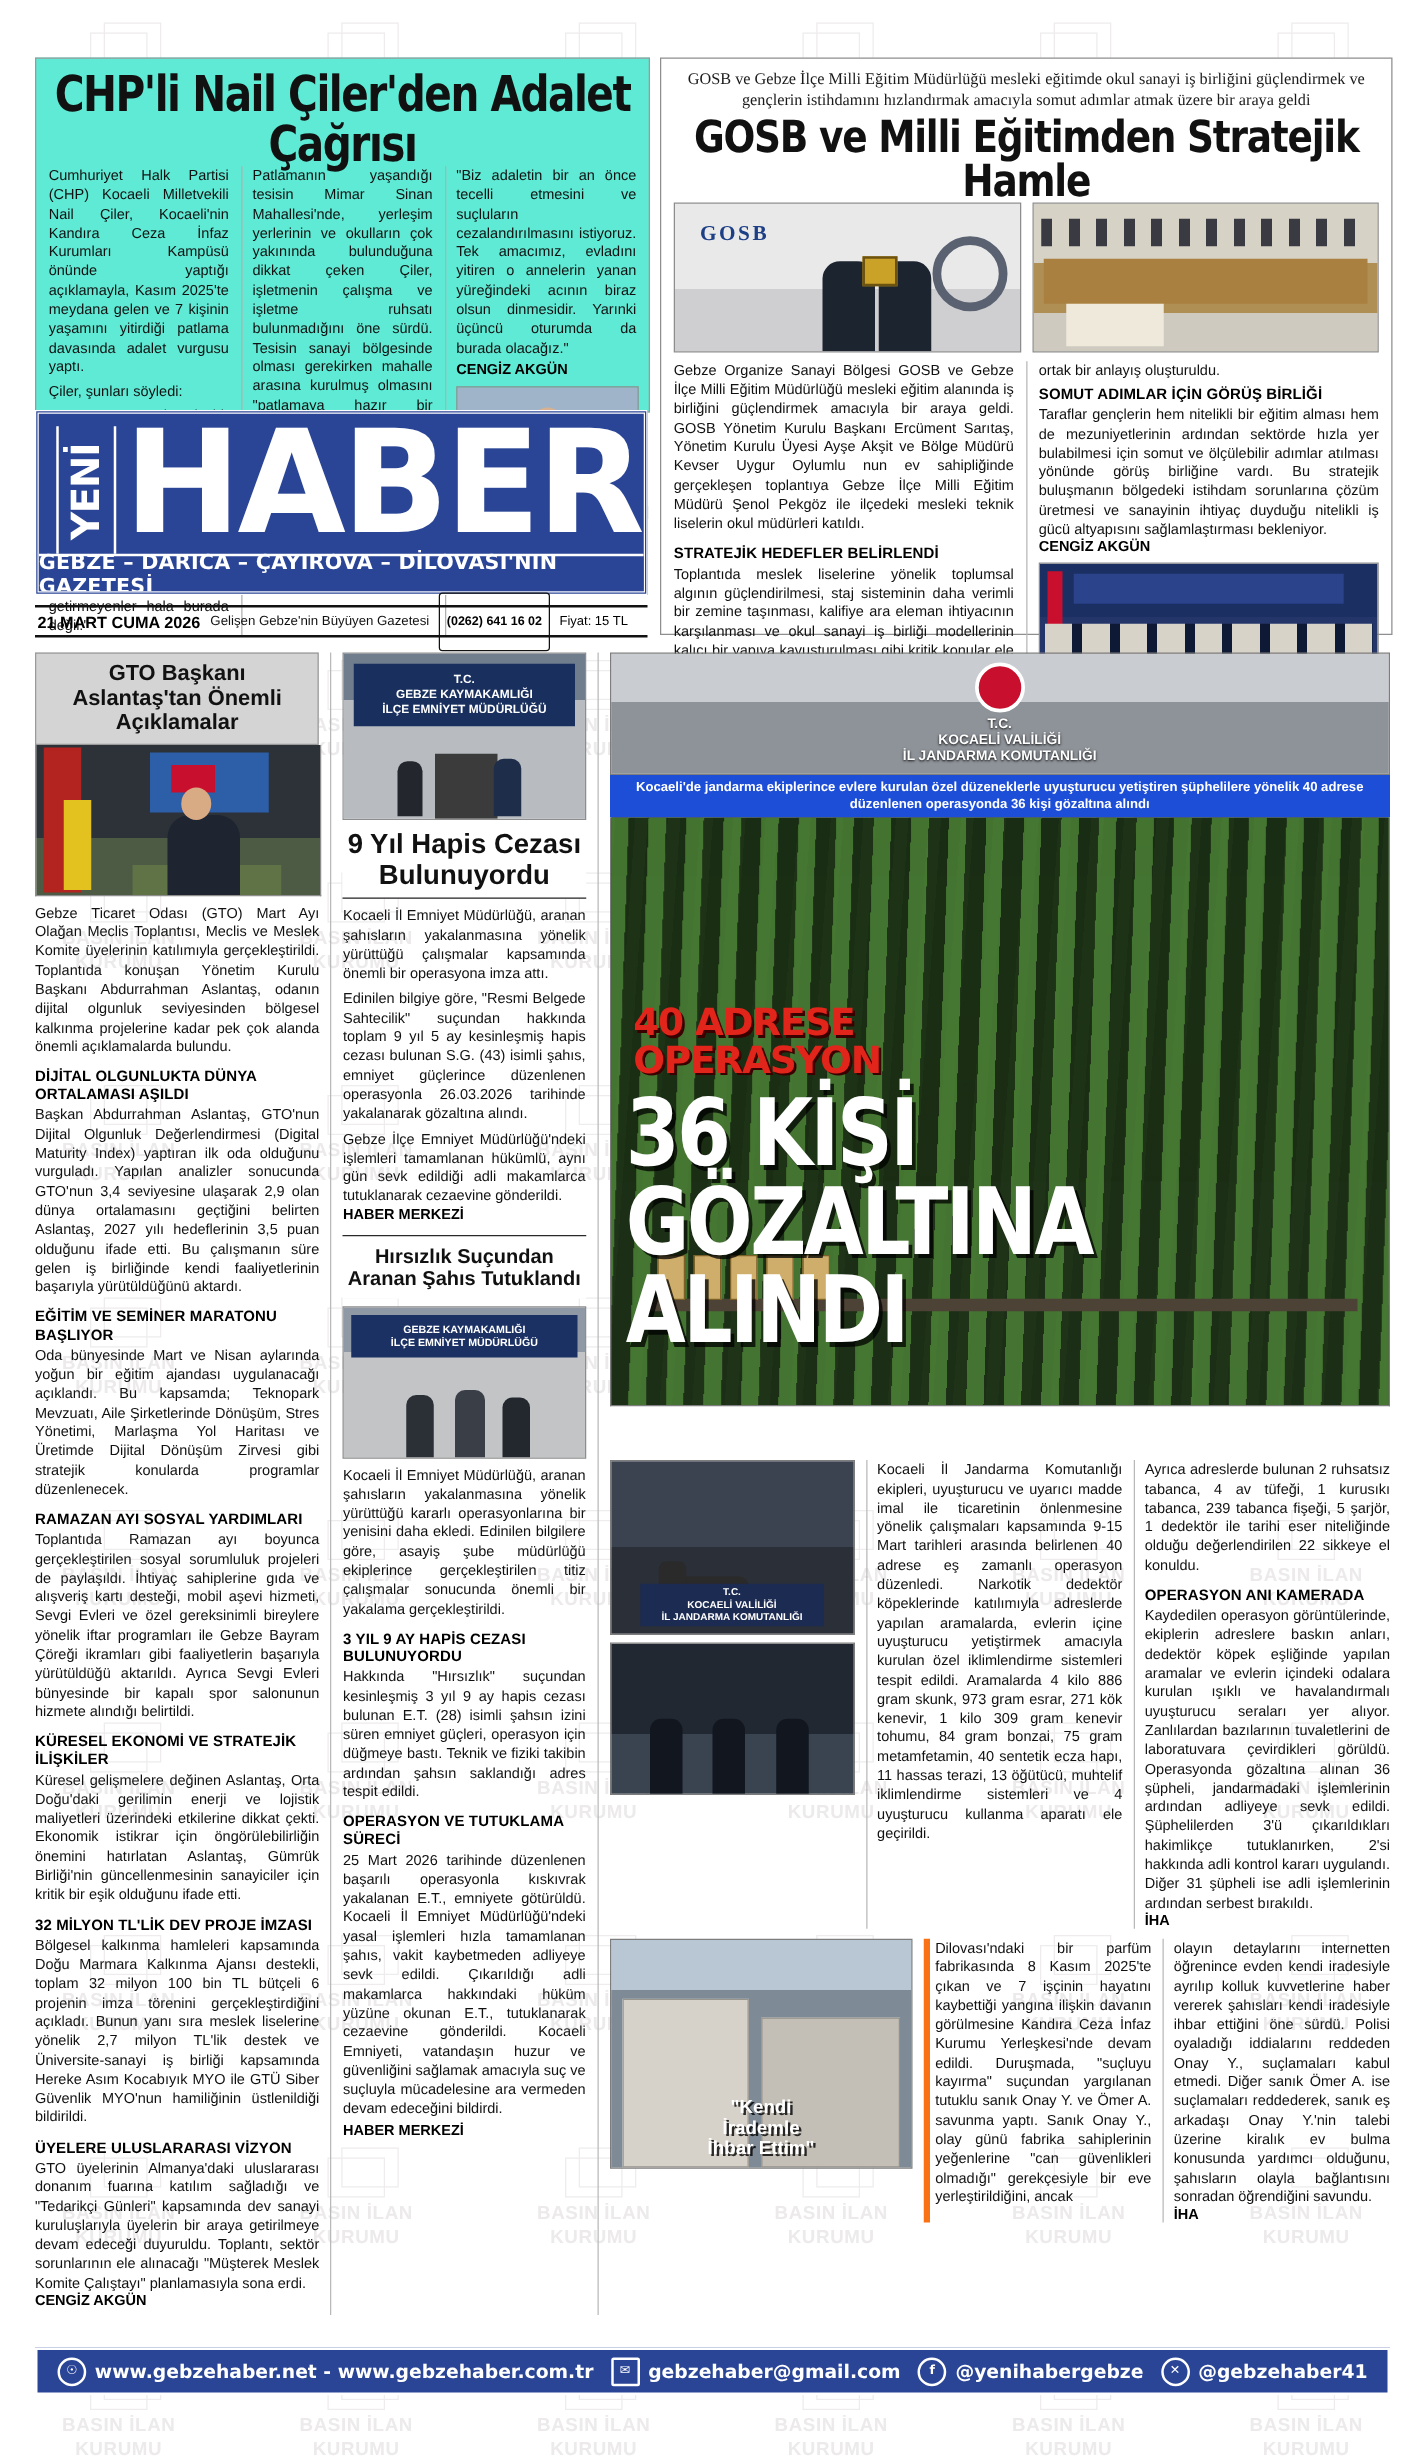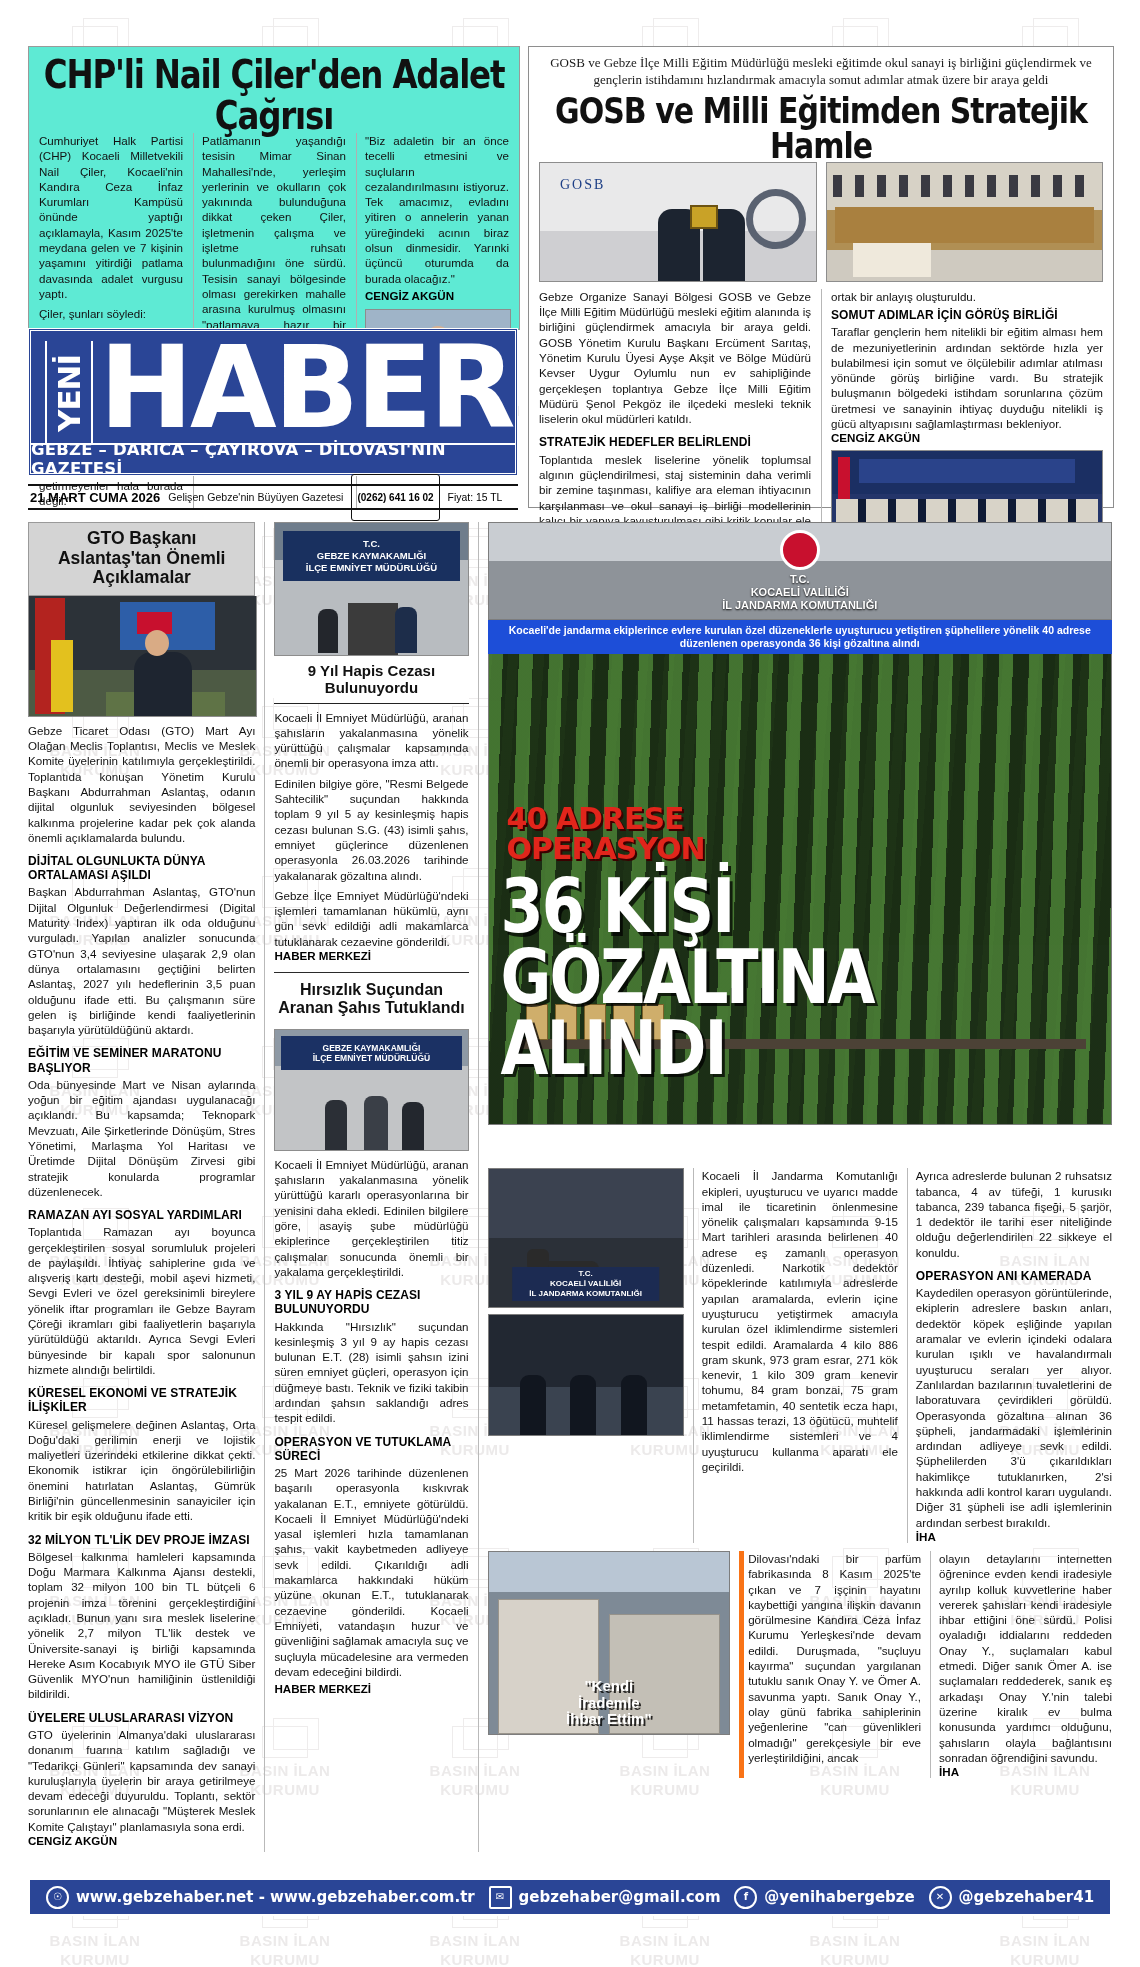--- a/index.html
+++ b/index.html
@@ -102,21 +102,21 @@
     color:#111; line-height:1; transform:scaleY(1.18); transform-origin:top center;
     margin-bottom:9px;
   }
   #gosb-photos{ display:flex; gap:9px; padding:0 10px; }
   #gosb-photos .ph{ border:1px solid #8d8d8d; height:118px; flex:1; position:relative; overflow:hidden;}
   #ph-gosb-award{
     background:linear-gradient(#e9e9ea 0 58%, #cfcfd2 58% 100%);
   }
   #ph-gosb-award .logo{
     position:absolute; left:20px; top:14px; font-family:"Liberation Serif",serif;
-    font-size:14px; letter-spacing:2px; color:#1d3f86; font-weight:normal;
+    font-size:17px; letter-spacing:2px; color:#1d3f86; font-weight:bold;
   }
   #ph-gosb-award .suit{
     position:absolute; bottom:0; width:42px; height:72px; background:#1c2430; border-radius:14px 14px 0 0;
   }
   #ph-gosb-award .s1{ left:118px; } #ph-gosb-award .s2{ left:163px; }
   #ph-gosb-award .plaque{
     position:absolute; left:150px; top:42px; width:24px; height:20px; background:#c9a227; border:2px solid #6d5312;
   }
   #ph-gosb-award .gear{
     position:absolute; right:10px; top:26px; width:46px; height:46px; border:7px solid #5a6271; border-radius:50%;
@@ -808,21 +808,21 @@
           <div class="sign">
             <span>T.C.</span>
             <span>GEBZE KAYMAKAMLIĞI</span>
             <span>İLÇE EMNİYET MÜDÜRLÜĞÜ</span>
           </div>
           <div class="door"></div>
           <div class="p1"></div>
           <div class="p2"></div>
         </div>
       </div>
-      <div class="box-head" style="background:#fff;border:none;border-bottom:1px solid #222;font-size:15px;padding:7px 2px 6px">9 Yıl Hapis Cezası Bulunuyordu</div>
+      <div class="box-head" style="background:#fff;border:none;border-bottom:1px solid #222;font-size:22px;padding:7px 2px 6px">9 Yıl Hapis Cezası Bulunuyordu</div>
       <p class="body-text" style="margin:6px 0 0">Kocaeli İl Emniyet Müdürlüğü, aranan şahısların yakalanmasına yönelik yürüttüğü çalışmalar kapsamında önemli bir operasyona imza attı.</p>
       <p class="body-text" style="margin:5px 0 0">Edinilen bilgiye göre, "Resmi Belgede Sahtecilik" suçundan hakkında toplam 9 yıl 5 ay kesinleşmiş hapis cezası bulunan S.G. (43) isimli şahıs, emniyet güçlerince düzenlenen operasyonla 26.03.2026 tarihinde yakalanarak gözaltına alındı.</p>
       <p class="body-text" style="margin:5px 0 0">Gebze İlçe Emniyet Müdürlüğü'ndeki işlemleri tamamlanan hükümlü, aynı gün sevk edildiği adli makamlarca tutuklanarak cezaevine gönderildi.</p>
       <div class="byline">HABER MERKEZİ</div>
 
       <div class="hr-thin" style="margin:10px 0 6px"></div>
 
       <div class="box-head" style="background:#fff;border:none;font-size:16px;padding:2px 2px 6px">Hırsızlık Suçundan Aranan Şahıs Tutuklandı</div>
       <div id="mid-photo2">
         <div class="sign">

